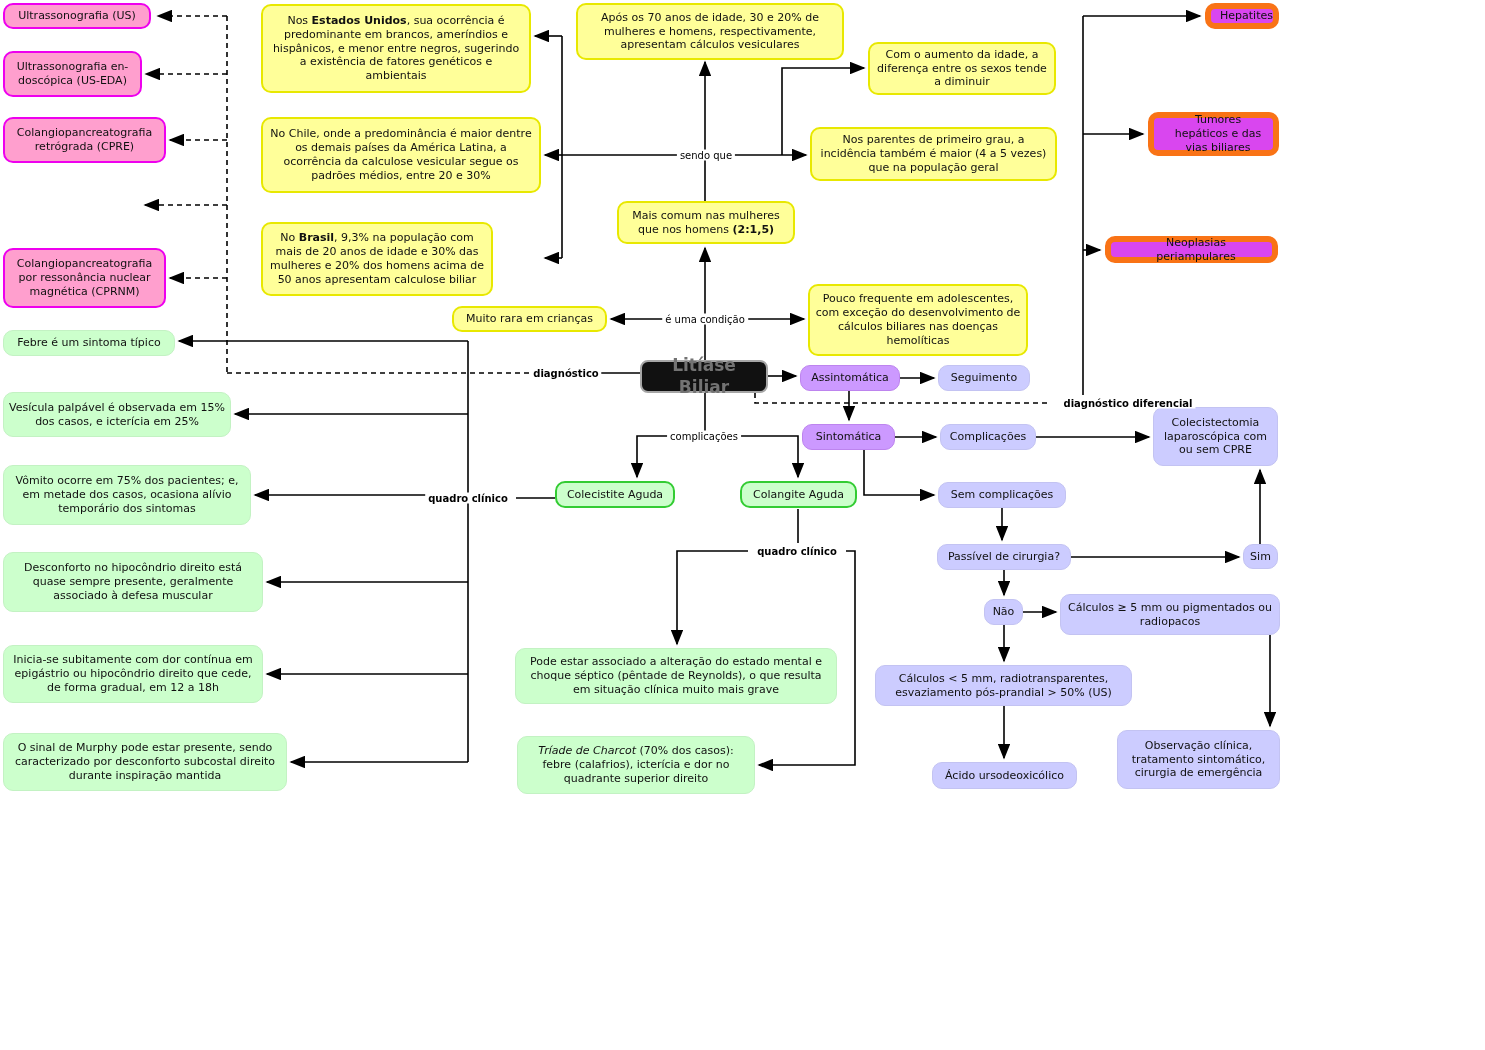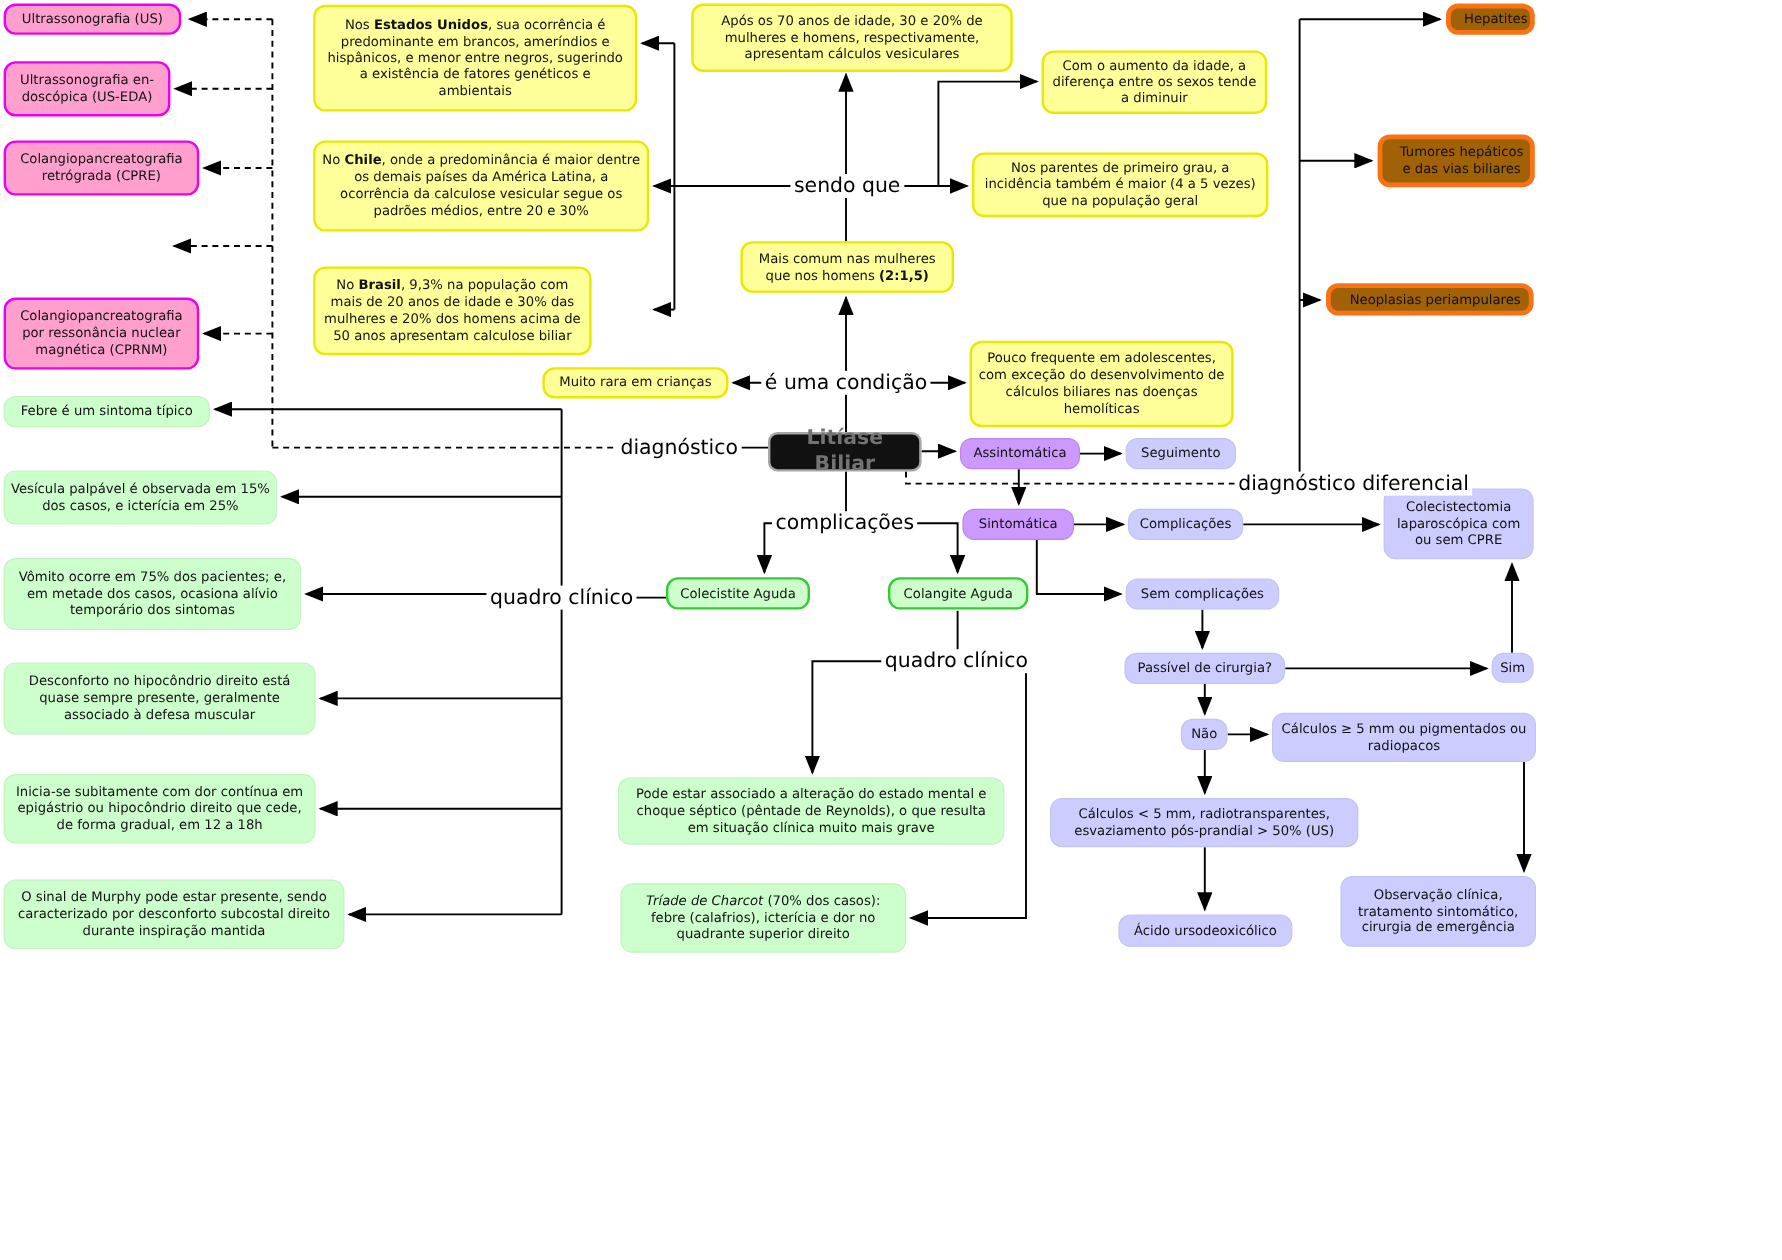--- a/index.html
+++ b/index.html
@@ -9,25 +9,25 @@
   .ln{fill:none;stroke:#000;stroke-width:1.6;}
   .dash{fill:none;stroke:#000;stroke-width:1.6;stroke-dasharray:5 4;}
   .node{position:absolute;box-sizing:border-box;display:flex;align-items:center;justify-content:center;
         text-align:center;border-radius:10px;font-size:11px;line-height:1.27;padding:2px 5px;color:#111;}
   .pink{background:#ff9fce;border:2px solid #ee00ee;}
   .yellow{background:#ffff99;border:2px solid #e8e800;}
   .green{background:#ccffcc;border:1px solid #c3f2c3;}
   .green-strong{background:#ccffcc;border:2px solid #33cc33;}
   .purple{background:#cc99ff;border:1px solid #bd84ee;}
   .blue{background:#ccccff;border:1px solid #c3c3f2;}
-  .orange{background:#a16207;border:4px solid #f97316;padding-left:14px;}
+  .orange{background:#d946ef;border:6px solid #f97316;padding-left:14px;}
   .root{background:#111;border:2px solid #a6a6a6;color:#737373;font-weight:bold;font-size:17px;border-radius:8px;}
   .lbl{position:absolute;transform:translate(-50%,-50%);background:#fff;padding:0 3px;
-       font-size:17px;white-space:nowrap;color:#000;}
-  .lbl.bold{font-weight:normal;}
+       font-size:10px;white-space:nowrap;color:#000;}
+  .lbl.bold{font-weight:bold;}
 </style>
 </head>
 <body>
 
 <div id="canvas">
 
   <svg id="edges" viewBox="0 0 1485 1050">
     <defs>
       <marker id="arr" viewBox="0 0 10 8" refX="9" refY="4" markerWidth="10" markerHeight="8" orient="auto-start-reverse">
         <path d="M0,0 L10,4 L0,8 Z" fill="#000"></path>
@@ -98,21 +98,21 @@
 
   <div class="node pink" style="left:3px;top:3px;width:148px;height:26px;">Ultrassonografia (US)</div>
   <div class="node pink" style="left:3px;top:51px;width:139px;height:46px;">Ultrassonografia en- doscópica (US-EDA)</div>
   <div class="node pink" style="left:3px;top:117px;width:163px;height:46px;">Colangiopancreatografia retrógrada (CPRE)</div>
   <div class="node pink" style="left:3px;top:248px;width:163px;height:60px;">Colangiopancreatografia por ressonância nuclear magnética (CPRNM)</div>
 
   <div class="node yellow" style="left:261px;top:4px;width:270px;height:89px;">
       <span><span>Nos </span><span style="font-weight: bold;">Estados Unidos</span><span>, sua ocorrência é predominante em brancos, ameríndios e hispânicos, e menor entre negros, sugerindo a existência de fatores genéticos e ambientais</span></span>
     </div>
   <div class="node yellow" style="left:261px;top:117px;width:280px;height:76px;">
-      <span><span>No </span><span style="font-weight: bold;">Chile</span><span>, onde a predominância é maior dentre os demais países da América Latina, a ocorrência da calculose vesicular segue os padrões médios, entre 20 e 30%</span></span>
+      <span><span>No </span><span style="font-weight: normal;">Chile</span><span>, onde a predominância é maior dentre os demais países da América Latina, a ocorrência da calculose vesicular segue os padrões médios, entre 20 e 30%</span></span>
     </div>
   <div class="node yellow" style="left:261px;top:222px;width:232px;height:74px;">
       <span><span>No </span><span style="font-weight: bold;">Brasil</span><span>, 9,3% na população com mais de 20 anos de idade e 30% das mulheres e 20% dos homens acima de 50 anos apresentam calculose biliar</span></span>
     </div>
   <div class="node yellow" style="left:576px;top:3px;width:268px;height:57px;">Após os 70 anos de idade, 30 e 20% de mulheres e homens, respectivamente, apresentam cálculos vesiculares</div>
   <div class="node yellow" style="left:868px;top:42px;width:188px;height:53px;">Com o aumento da idade, a diferença entre os sexos tende a diminuir</div>
   <div class="node yellow" style="left:810px;top:127px;width:247px;height:54px;">Nos parentes de primeiro grau, a incidência também é maior (4 a 5 vezes) que na população geral</div>
   <div class="node yellow" style="left:617px;top:201px;width:178px;height:43px;">
       <span><span>Mais comum nas mulheres que nos homens </span><span style="font-weight: bold;">(2:1,5)</span></span>
     </div>

